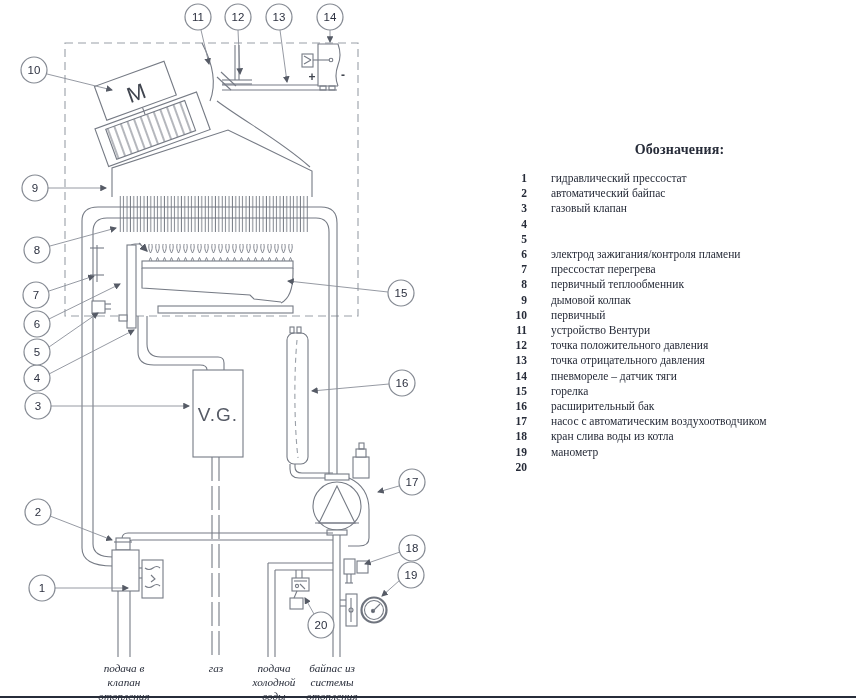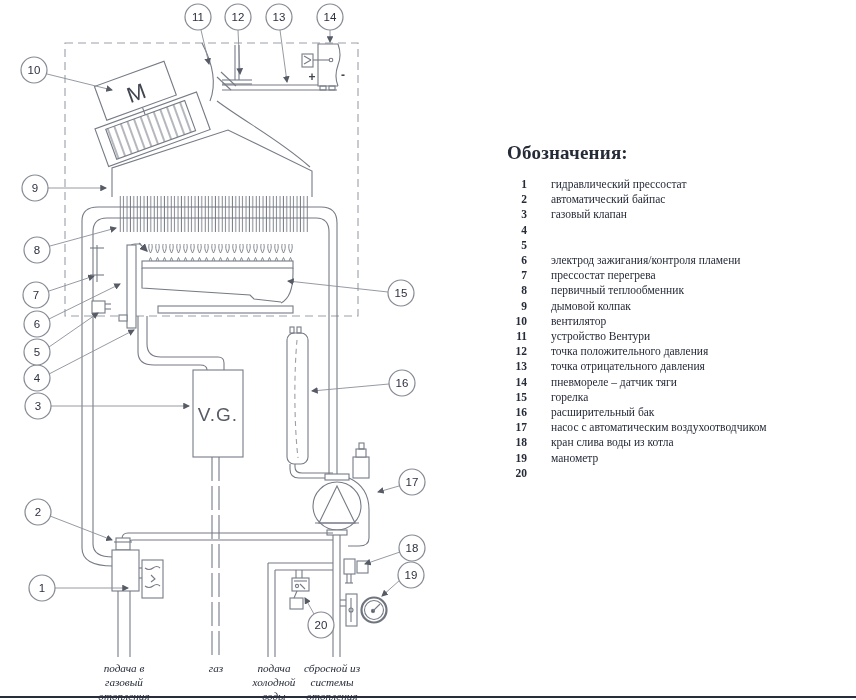--- a/index.html
+++ b/index.html
@@ -4,21 +4,21 @@
 <style>
   html,body{margin:0;padding:0;}
   body{
     width:856px;height:700px;position:relative;background:#ffffff;
     font-family:"Liberation Serif", serif;color:#262b38;overflow:hidden;
   }
   .stage{position:absolute;left:0;top:0;width:500px;height:700px;}
   svg{display:block;}
   svg text{font-family:"Liberation Sans", sans-serif;}
   .legend{position:absolute;left:507px;top:142px;width:345px;}
-  .legend-title{font-weight:bold;font-size:19px;margin-bottom:13px;letter-spacing:.2px;}
+  .legend-title{font-weight:bold;font-size:14px;margin-bottom:13px;letter-spacing:.2px;text-align:center;}
   .legend-row{display:flex;line-height:15.2px;font-size:11.5px;}
   .legend-row .ln{width:20px;text-align:right;font-weight:bold;flex:0 0 20px;}
   .legend-row .lt{margin-left:24px;}
   .pipe-label{position:absolute;top:661px;width:120px;text-align:center;
     font-size:11.2px;line-height:14px;font-weight:500;color:#262b38;}
   .pipe-label span{display:block;font-style:italic;}
   .bottom-rule{position:absolute;left:0;top:696px;width:856px;height:2px;background:#272d3a;}
 </style>
 </head>
 <body>
@@ -287,33 +287,33 @@
     <text x="402" y="387">16</text>
     <text x="412" y="486">17</text>
     <text x="412" y="552">18</text>
     <text x="411" y="579">19</text>
     <text x="321" y="629">20</text>
   </g>
 </svg>
 
 <div class="pipe-label" style="left:64px;">
   <span>подача в</span>
-  <span>газовый</span>
+  <span>клапан</span>
   <span>отопления</span>
 </div>
 <div class="pipe-label" style="left:186px;width:60px;">
   <span>газ</span>
 </div>
 <div class="pipe-label" style="left:232px;width:84px;">
   <span>подача</span>
   <span>холодной</span>
   <span>воды</span>
 </div>
 <div class="pipe-label" style="left:290px;width:84px;">
-  <span>сбросной из</span>
+  <span>байпас из</span>
   <span>системы</span>
   <span>отопления</span>
 </div>
 </div>
 
 <div class="legend">
   <div class="legend-title">Обозначения:</div>
   <div class="legend-list">
 
       <div class="legend-row">
@@ -354,21 +354,21 @@
         <span class="lt">первичный теплообменник</span>
       </div>
 
       <div class="legend-row">
         <span class="ln">9</span>
         <span class="lt">дымовой колпак</span>
       </div>
 
       <div class="legend-row">
         <span class="ln">10</span>
-        <span class="lt">вентилятор</span>
+        <span class="lt">первичный</span>
       </div>
 
       <div class="legend-row">
         <span class="ln">11</span>
         <span class="lt">устройство Вентури</span>
       </div>
 
       <div class="legend-row">
         <span class="ln">12</span>
         <span class="lt">точка положительного давления</span>

